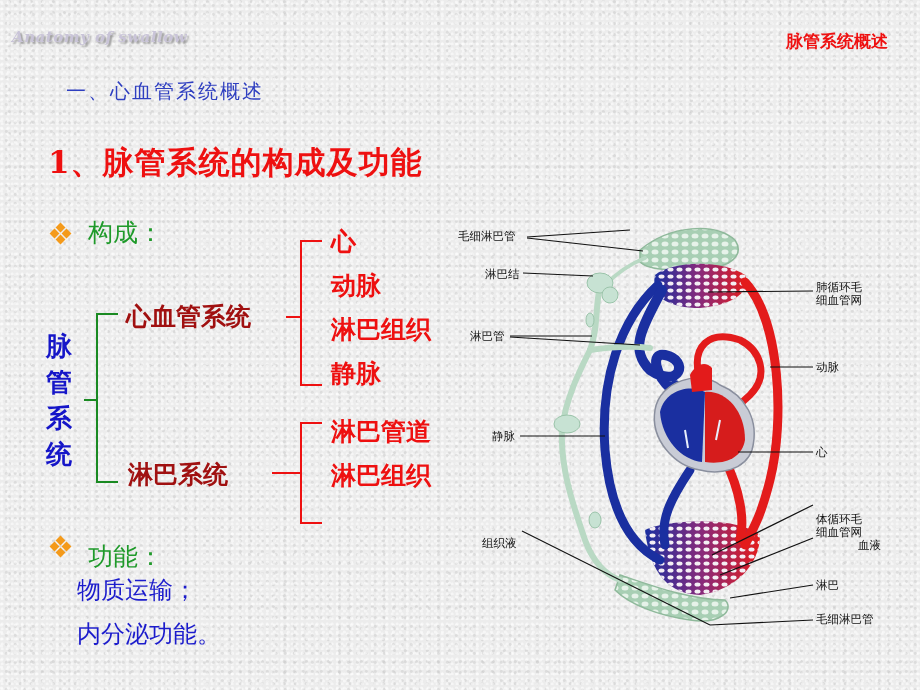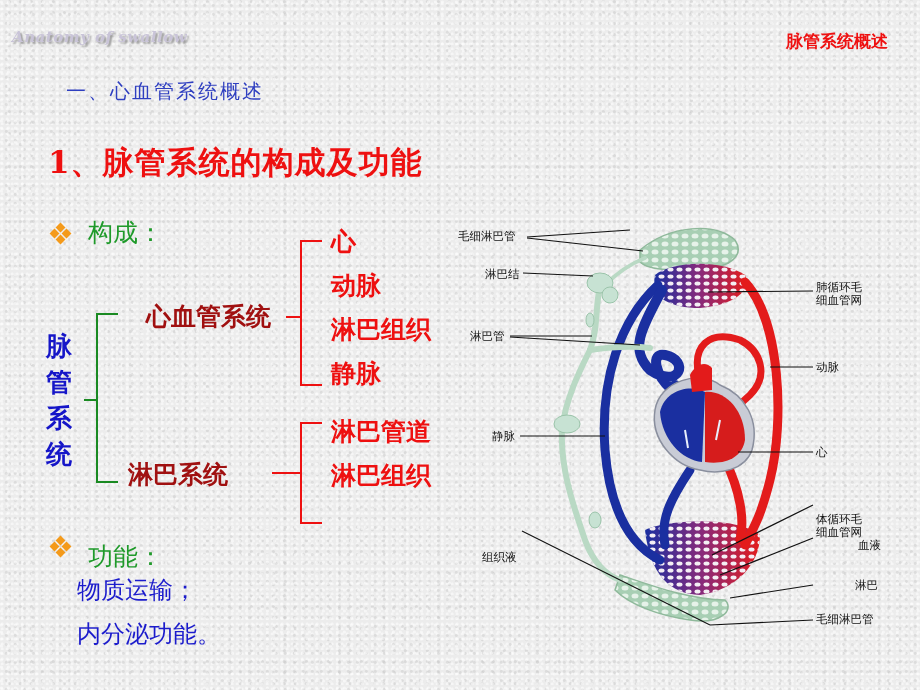--- a/index.html
+++ b/index.html
@@ -58,21 +58,21 @@
   <div>管</div>
   <div>系</div>
   <div>统</div>
 </div>
 
 <div class="abs line-green" style="left:84px;top:399px;width:13px;height:2px;"></div>
 <div class="abs line-green" style="left:96px;top:313px;width:2px;height:170px;"></div>
 <div class="abs line-green" style="left:96px;top:313px;width:22px;height:2px;"></div>
 <div class="abs line-green" style="left:96px;top:481px;width:22px;height:2px;"></div>
 
-<div class="abs dark-red" style="left:126px;top:300px;margin-left:20px;">心血管系统</div>
+<div class="abs dark-red" style="left:126px;top:300px;">心血管系统</div>
 <div class="abs dark-red" style="left:128px;top:458px;">淋巴系统</div>
 
 <div class="abs line-red" style="left:286px;top:316px;width:15px;height:2px;"></div>
 <div class="abs line-red" style="left:300px;top:240px;width:2px;height:146px;"></div>
 <div class="abs line-red" style="left:300px;top:240px;width:22px;height:2px;"></div>
 <div class="abs line-red" style="left:300px;top:384px;width:22px;height:2px;"></div>
 <div class="abs" style="left:331px;top:220px;">
   <div class="red-item">心</div>
   <div class="red-item">动脉</div>
   <div class="red-item">淋巴组织</div>
@@ -181,23 +181,23 @@
     <line x1="720" y1="575" x2="813" y2="538"></line>
     <line x1="730" y1="598" x2="813" y2="585"></line>
     <line x1="710" y1="625" x2="813" y2="620"></line>
   </g>
 </svg>
 
 <div class="abs diagram-label" style="left:458px;top:230px;">毛细淋巴管</div>
 <div class="abs diagram-label" style="left:485px;top:268px;">淋巴结</div>
 <div class="abs diagram-label" style="left:470px;top:330px;">淋巴管</div>
 <div class="abs diagram-label" style="left:492px;top:430px;">静脉</div>
-<div class="abs diagram-label" style="left:482px;top:551px;text-align:center;">组织液</div>
+<div class="abs diagram-label" style="left:482px;top:537px;text-align:center;">组织液</div>
 
 <div class="abs diagram-label" style="left:816px;top:281px;white-space:pre;">肺循环毛
 细血管网</div>
 <div class="abs diagram-label" style="left:816px;top:361px;">动脉</div>
 <div class="abs diagram-label" style="left:816px;top:446px;">心</div>
 <div class="abs diagram-label" style="left:816px;top:513px;white-space:pre;">体循环毛
 细血管网</div>
 <div class="abs diagram-label" style="left:858px;top:539px;">血液</div>
-<div class="abs diagram-label" style="left:816px;top:579px;margin-left:39px;">淋巴</div>
+<div class="abs diagram-label" style="left:816px;top:579px;">淋巴</div>
 <div class="abs diagram-label" style="left:816px;top:613px;">毛细淋巴管</div>
 
 </body></html>

